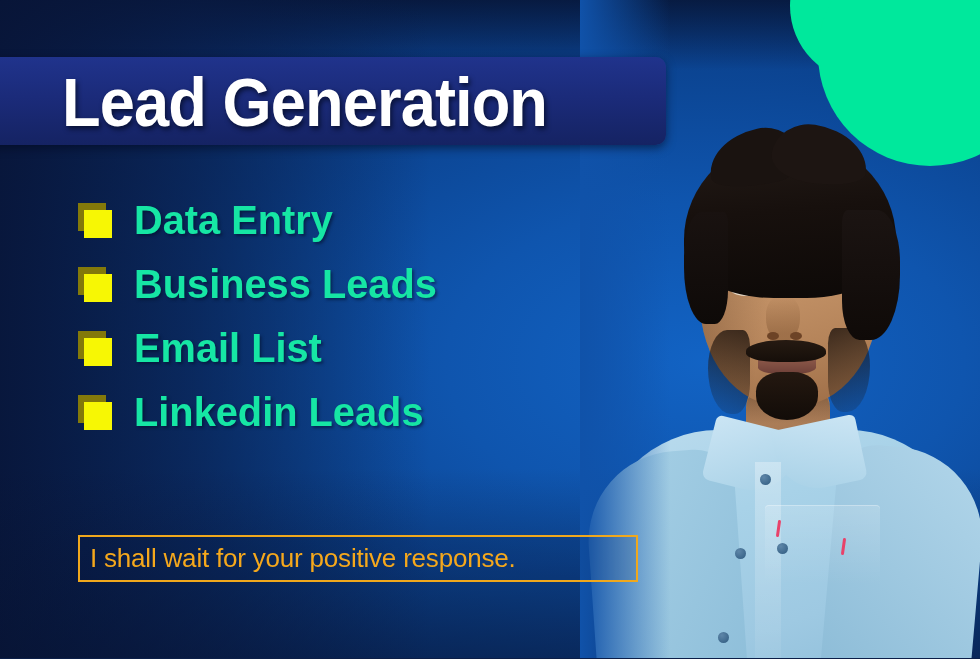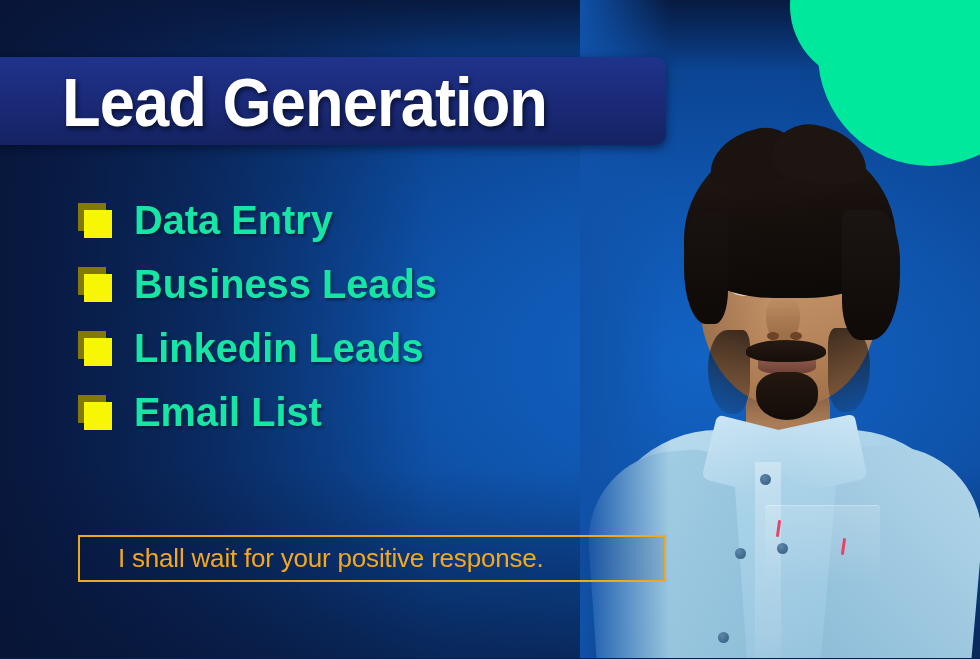--- a/index.html
+++ b/index.html
@@ -63,21 +63,20 @@
     white-space:nowrap;line-height:1;
     transform:scaleX(.97);transform-origin:left center;
   }
 
   
   .note-box{
     position:absolute;left:78px;top:535px;width:556px;height:43px;
     border:2px solid #f0a81d;
     display:flex;align-items:center;
     background:rgba(10,34,82,.12);
-    padding-left:28px;
   }
   .note-text{
     padding-left:10px;font-size:26px;color:#f5a81c;white-space:nowrap;
     letter-spacing:-.2px;
   }
 
   
   .person{position:absolute;left:580px;top:0;width:400px;height:659px;overflow:hidden;}
   .p-layer{position:absolute;}
 
@@ -310,29 +309,29 @@
         <span class="front"></span>
       </span>
       <span class="item-label">Business Leads</span>
     </div>
 
     <div class="list-item">
       <span class="bullet">
         <span class="back"></span>
         <span class="front"></span>
       </span>
-      <span class="item-label">Linkedin Leads</span>
+      <span class="item-label">Email List</span>
     </div>
 
     <div class="list-item">
       <span class="bullet">
         <span class="back"></span>
         <span class="front"></span>
       </span>
-      <span class="item-label">Email List</span>
+      <span class="item-label">Linkedin Leads</span>
     </div>
 
 
   </div>
 
   <div class="note-box">
     <span class="note-text">I shall wait for your positive response.</span>
   </div>
 
 </div>

